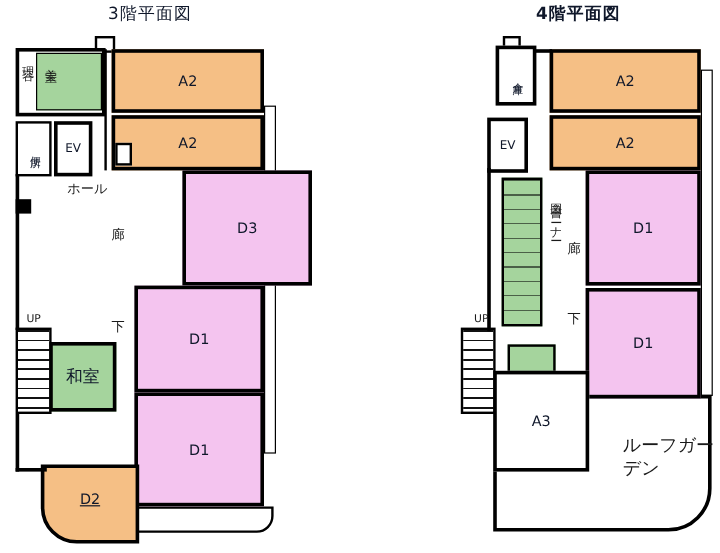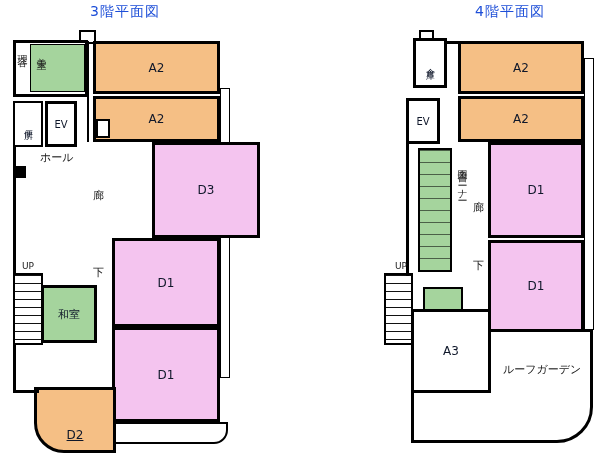--- a/index.html
+++ b/index.html
@@ -1,33 +1,33 @@
 <!DOCTYPE html>
 <html style="--wall: #000000; --orange: #f5bf85; --pink: #f4c4ef; --green: #a5d49d;"><head>
 <meta charset="utf-8">
 <style>
   * { margin:0; padding:0; box-sizing:border-box; }
   html,body { background:#ffffff; }
   body { font-family:"DejaVu Sans","Liberation Sans",sans-serif; }
   .stage { position:relative; width:600px; height:461px; background:#fff; overflow:hidden; }
-  .title { position:absolute; font-size:14px; color:#1d4ed8; text-align:center; letter-spacing:1px; }
+  .title { position:absolute; font-size:14px; color:#0f172a; text-align:center; letter-spacing:1px; }
   .room { position:absolute; border:3px solid var(--wall,#000); display:flex; align-items:center; justify-content:center; font-size:12px; color:#0f172a; }
   .thin  { border-width:2px; }
   .hair  { border-width:1px; }
   .orange { background:var(--orange,#f5bf85); }
   .pink   { background:var(--pink,#f4c4ef); }
   .green  { background:var(--green,#a5d49d); }
   .white  { background:#fff; }
   .vtext { writing-mode:vertical-rl; text-orientation:upright; letter-spacing:2px; }
   .lbl { position:absolute; color:#1a1a1a; }
   .wall { position:absolute; background:var(--wall,#000); }
   .stairs { position:absolute; border:2px solid var(--wall,#000);
             background:repeating-linear-gradient(180deg,#111 0 1.5px,#fff 1.5px 8px); }
   .shelf { background:repeating-linear-gradient(180deg, rgba(0,0,0,.55) 0 1px, transparent 1px 12px), var(--green,#a5d49d); }
-  .bottom-label { align-items:flex-end; padding-bottom:8px;text-decoration:underline; }
+  .bottom-label { align-items:center; padding-bottom:8px;text-decoration:underline; }
 </style>
 </head>
 <body>
 
 <div class="stage">
 
   <div>
     <div class="title" style="left:55px; top:3px; width:140px;">3階平面図</div>
 
     <div class="room hair white" style="left:220px; top:88px; width:10px; height:290px;"></div>
@@ -61,43 +61,43 @@
       <span>D3</span>
     </div>
     <div class="room pink" style="left:112px; top:238px; width:108px; height:89px;">
       <span>D1</span>
     </div>
     <div class="room pink" style="left:112px; top:327px; width:108px; height:95px;">
       <span>D1</span>
     </div>
 
     <div class="room green" style="left:41px; top:285px; width:56px; height:58px;">
-      <span style="font-size:11px;">和室</span>
+      <span style="font-size:14px;">和室</span>
     </div>
 
     <div class="room orange bottom-label" style="left:34px; top:387px; width:82px; height:66px; border-bottom-left-radius:30px;">
       <span>D2</span>
     </div>
 
     <div class="stairs" style="left:13px; top:273px; width:30px; height:72px;"></div>
 
     <div class="wall" style="left:13px; top:145px; width:3px; height:130px;"></div>
     <div class="wall" style="left:13px; top:345px; width:3px; height:48px;"></div>
     <div class="wall" style="left:13px; top:390px; width:26px; height:3px;"></div>
     <div class="wall" style="left:87px; top:41px; width:2px; height:101px;"></div>
     <div class="wall" style="left:13px; top:166px; width:13px; height:12px;"></div>
 
-    <div class="lbl" style="left:40px; top:150px; font-size:11px;">ホール</div>
+    <div class="lbl" style="left:56px; top:150px; font-size:11px;">ホール</div>
     <div class="lbl" style="left:93px; top:188px; font-size:11px;">廊</div>
     <div class="lbl" style="left:93px; top:265px; font-size:11px;">下</div>
     <div class="lbl" style="left:22px; top:261px; font-size:9px;">UP</div>
   </div>
 
   <div>
-    <div class="title" style="left:440px; top:3px; width:140px;">4階平面図</div>
+    <div class="title" style="left:412px; top:3px; width:140px;font-weight:bold;">4階平面図</div>
 
     <div class="room hair white" style="left:584px; top:58px; width:10px; height:272px;"></div>
 
     <div class="room white" style="left:411px; top:329px; width:182px; height:114px; border-bottom-right-radius:36px;"></div>
 
     <div class="room thin white" style="left:419px; top:30px; width:15px; height:12px;"></div>
 
     <div class="room white" style="left:413px; top:38px; width:34px; height:50px;">
       <span class="vtext" style="font-size:9px;">倉庫</span>
     </div>
@@ -130,16 +130,16 @@
     </div>
 
     <div class="stairs" style="left:384px; top:273px; width:29px; height:72px;"></div>
 
     <div class="wall" style="left:406px; top:140px; width:3px; height:136px;"></div>
     <div class="wall" style="left:445px; top:41px; width:15px; height:3px;"></div>
 
     <div class="lbl" style="left:473px; top:200px; font-size:11px;">廊</div>
     <div class="lbl" style="left:473px; top:258px; font-size:11px;">下</div>
     <div class="lbl" style="left:395px; top:261px; font-size:9px;">UP</div>
-    <div class="lbl" style="left:503px; top:362px; font-size:11px;">ルーフガーデン</div>
+    <div class="lbl" style="left:519px; top:362px; font-size:15px;">ルーフガーデン</div>
   </div>
 
 </div>
 
 </body></html>

